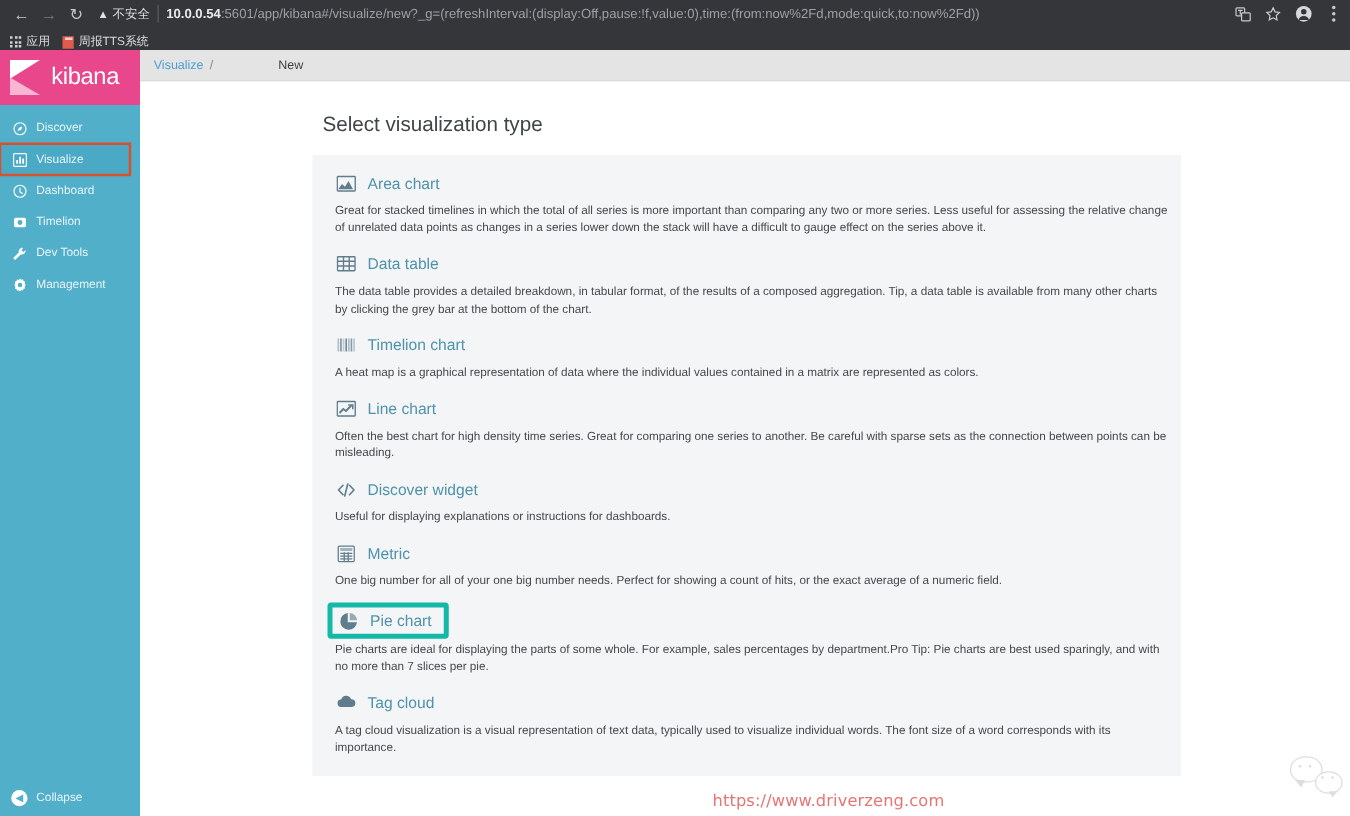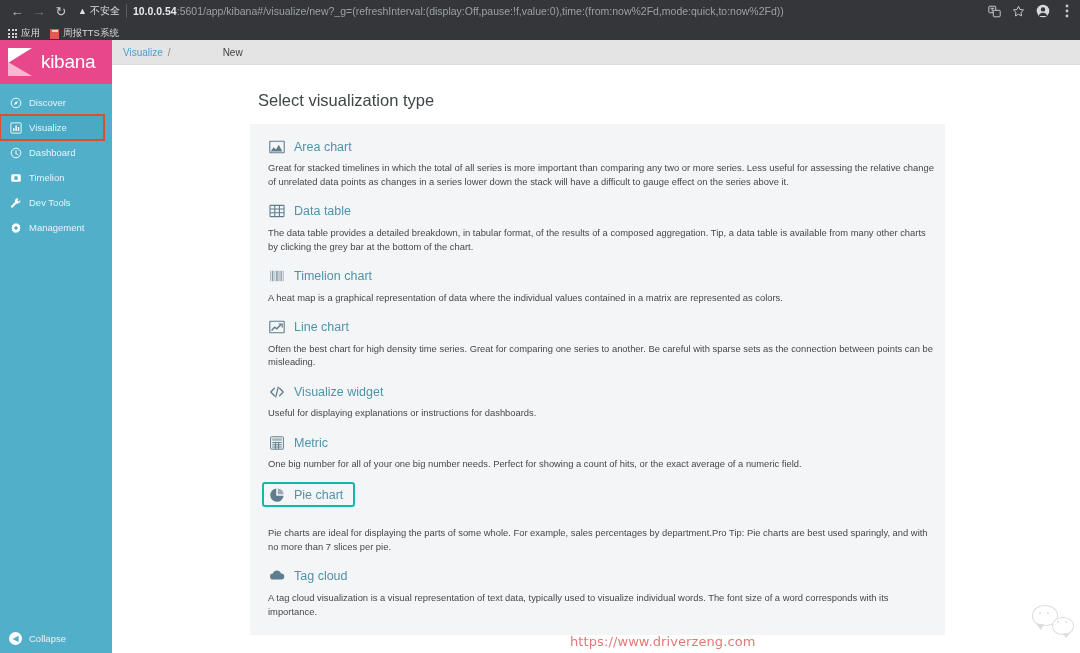--- a/index.html
+++ b/index.html
@@ -252,26 +252,26 @@
   .vis-entry:last-child { margin-bottom: 0; }
   .vis-head {
     display: flex;
     align-items: center;
     gap: 9px;
     margin-bottom: 6px;
     width: max-content;
     justify-content: space-between;
   }
   .vis-head.selected {
-    border: 2px solid #14b8a6;
+    border: 4px solid #14b8a6;
     border-radius: 3px;
     padding: 2px 10px 2px 4px;
     margin-left: -6px;
     margin-top: -3px;
-    margin-bottom: 19px;
+    margin-bottom: 1px;
   }
   .vis-title {
     color: #4f93ab;
     font-size: 12.5px;
     cursor: pointer;
   }
   .vis-desc {
     font-size: 9.4px;
     color: #45484b;
     line-height: 1.48;
@@ -568,21 +568,21 @@
           <div class="vis-desc">Often the best chart for high density time series. Great for comparing one series to another. Be careful with sparse sets as the connection between points can be misleading.</div>
         </div>
 
         <div class="vis-entry">
           <div class="vis-head">
             <span class="vis-ico">
               <svg width="16" height="16" viewBox="0 0 16 16" fill="none" stroke="currentColor" stroke-width="1.3" stroke-linecap="round" stroke-linejoin="round">
                 <path d="M5.4 4.2L1.8 8l3.6 3.8M10.6 4.2L14.2 8l-3.6 3.8M9.2 3.2L6.8 12.8"></path>
               </svg>
             </span>
-            <span class="vis-title">Visualize widget</span>
+            <span class="vis-title">Discover widget</span>
           </div>
           <div class="vis-desc">Useful for displaying explanations or instructions for dashboards.</div>
         </div>
 
         <div class="vis-entry">
           <div class="vis-head">
             <span class="vis-ico">
               <svg width="16" height="16" viewBox="0 0 16 16" fill="none" stroke="currentColor" stroke-width="1">
                 <rect x="1.6" y="1.8" width="12.8" height="12.4" rx="0.8"></rect>
                 <rect x="3.2" y="3.4" width="9.6" height="2.4" fill="currentColor" opacity="0.55" stroke="none"></rect>

